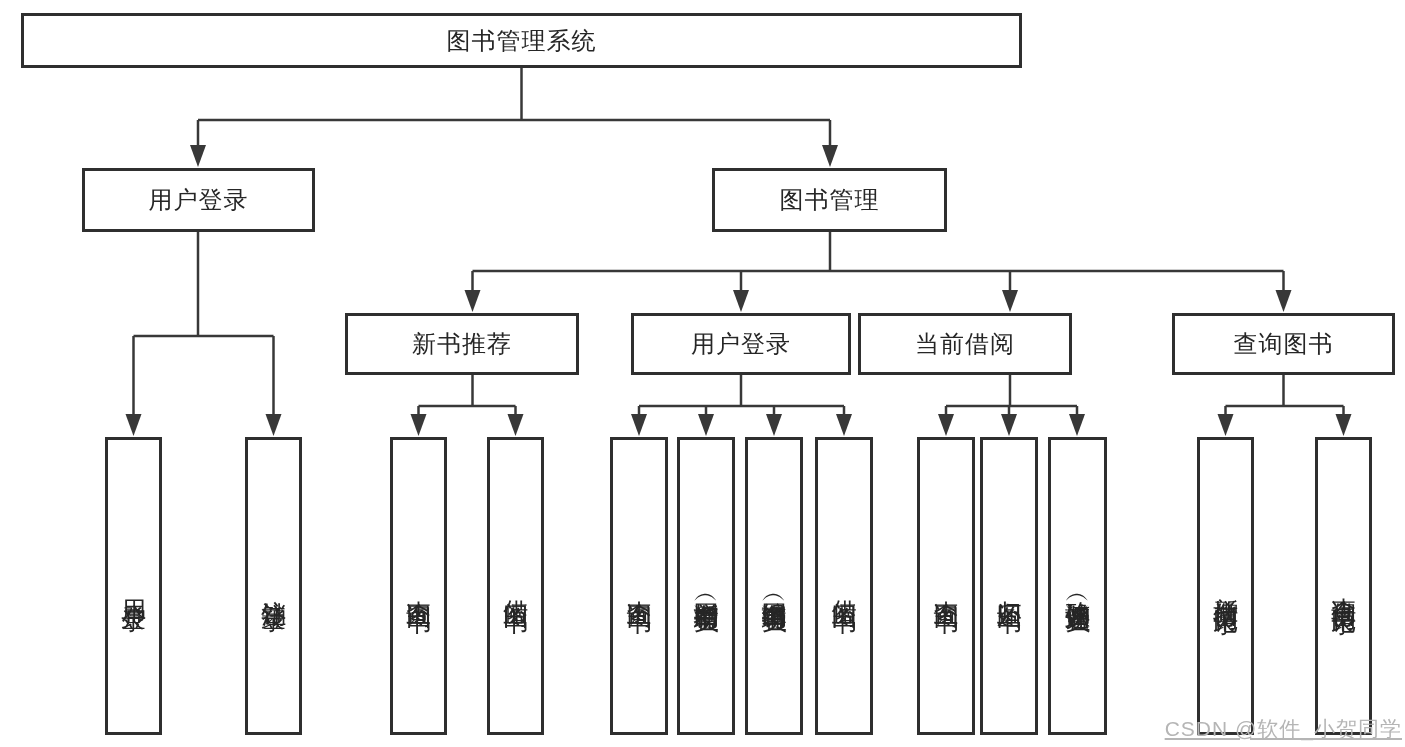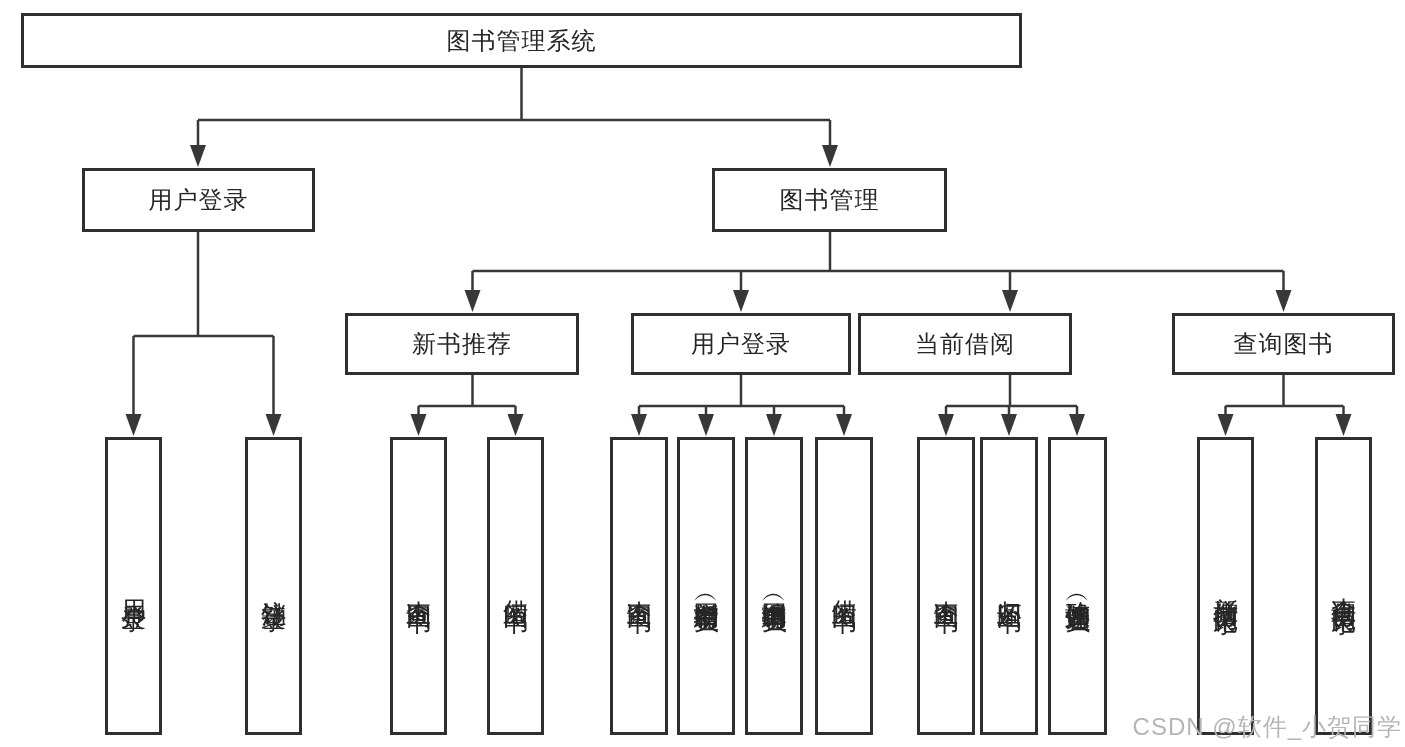--- a/index.html
+++ b/index.html
@@ -24,24 +24,25 @@
   .node.v {
     writing-mode:vertical-rl;
     text-orientation:mixed;
     font-size:25px;
     letter-spacing:3px;
     line-height:1.1;
   }
   #watermark {
     position:absolute;
     right:3px; bottom:4px;
-    font-size:24px;
+    font-size:21px;
     color:#b5b5b5;
     letter-spacing:1px;
     white-space:nowrap;
+    text-decoration:underline;
   }
 </style>
 </head>
 <body>
 
 <div id="canvas">
 
   <svg id="connectors" viewBox="0 0 1405 747" xmlns="http://www.w3.org/2000/svg">
     <g stroke="#383838" stroke-width="2.5" fill="none">
 

